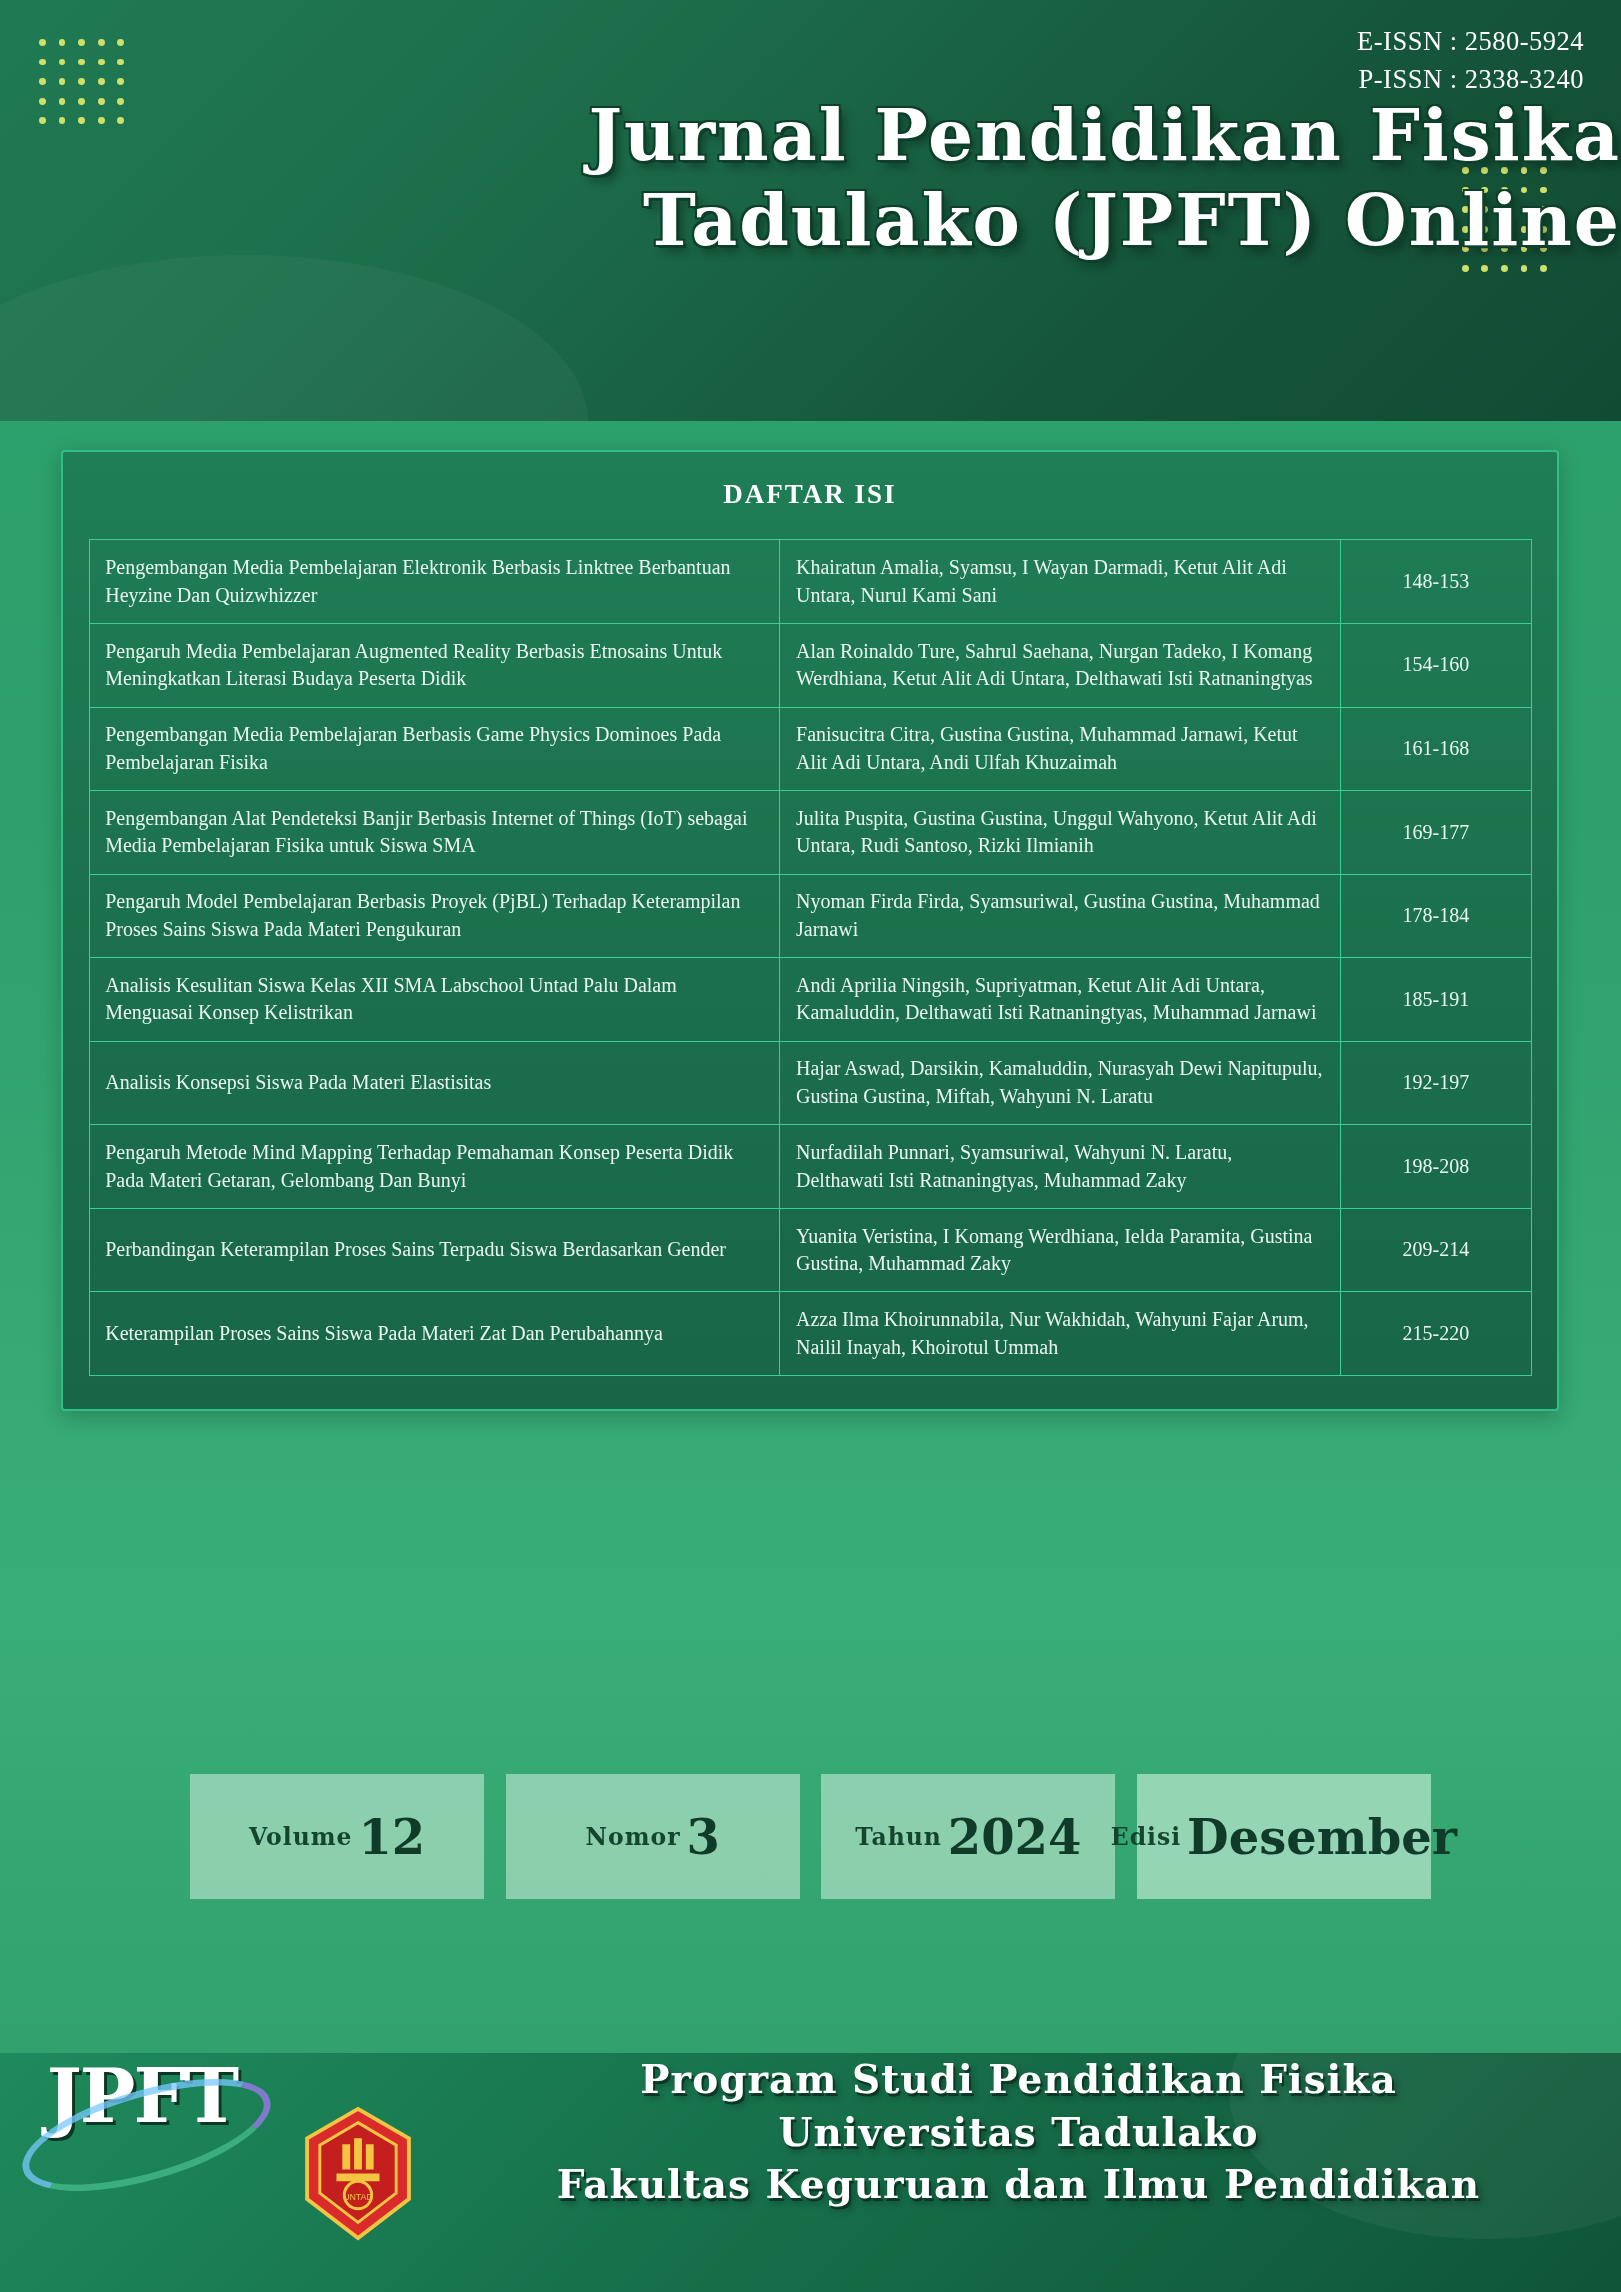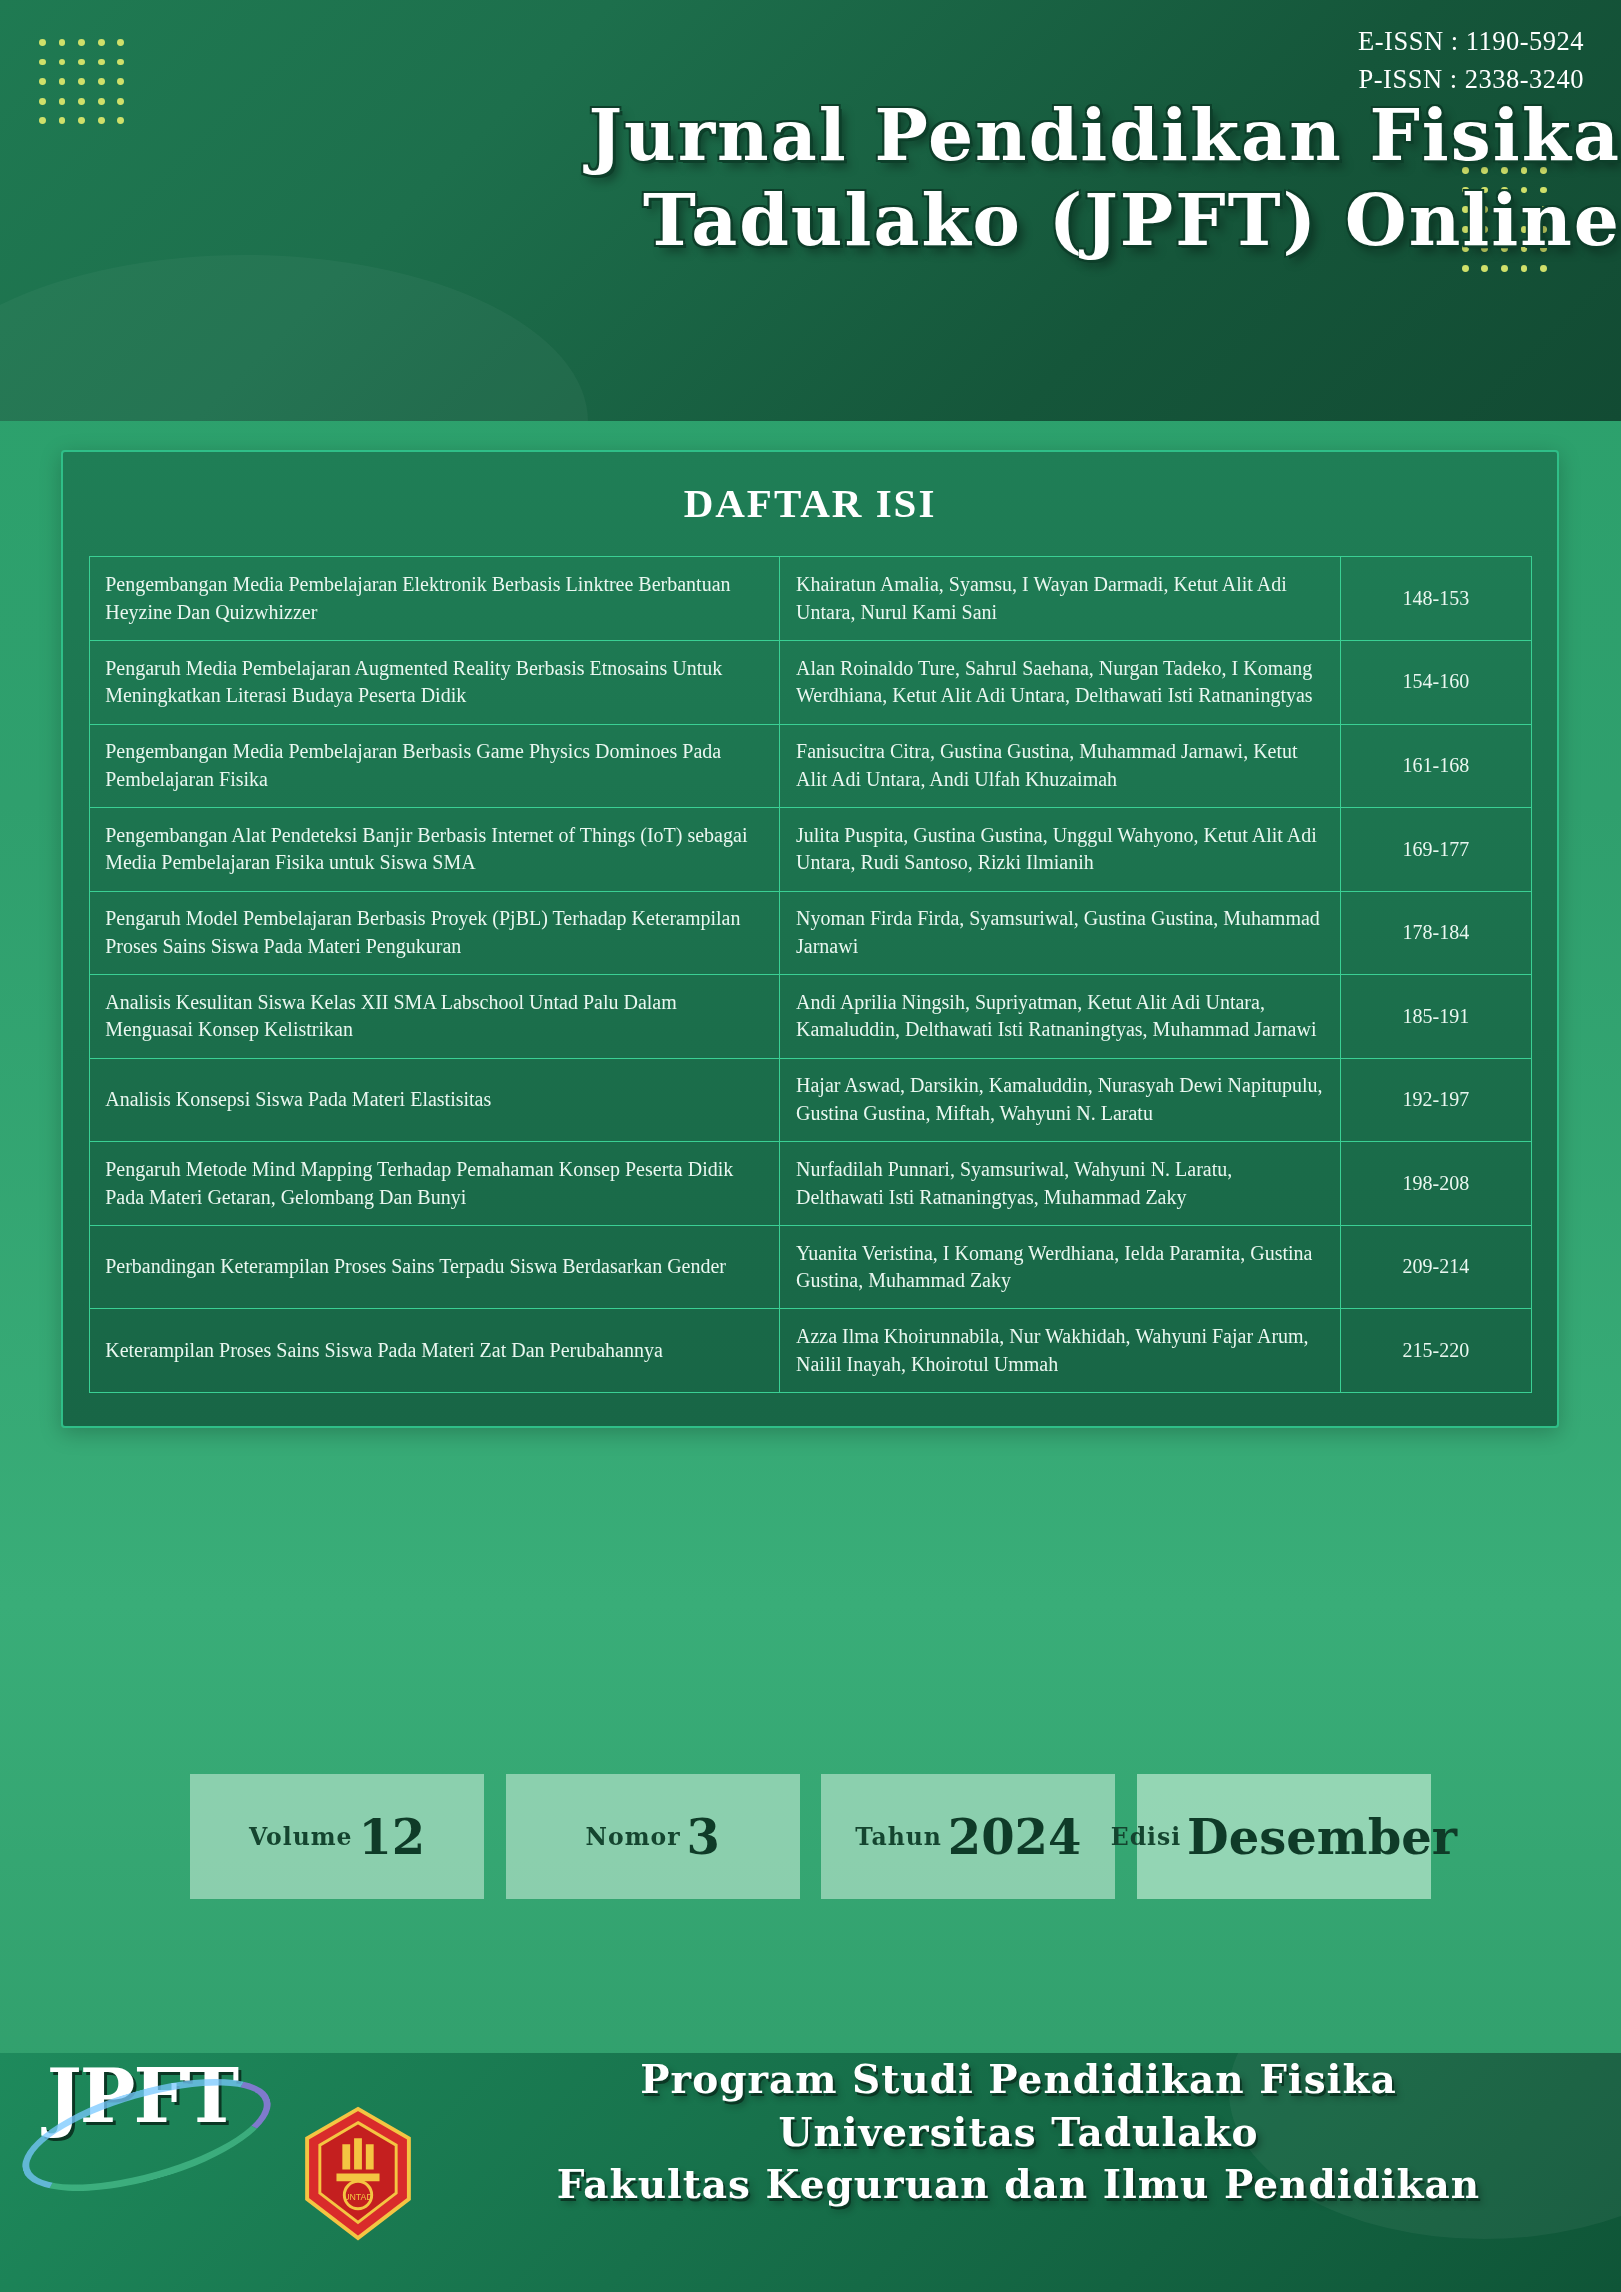--- a/index.html
+++ b/index.html
@@ -109,21 +109,21 @@
     border-radius: 3.9px;
     padding: 27.4px 25.5px 33px 25.5px;
     z-index: 2;
     box-shadow: 0 5.9px 21.6px rgba(0,0,0,0.22);
   }
   .toc-heading {
     text-align: center;
     color: #ffffff;
     font-family: "Liberation Serif", serif;
     font-weight: bold;
-    font-size: 41px;
+    font-size: 27px;
     letter-spacing: 2px;
     margin-bottom: 29px;
   }
   table.toc {
     width: 100%;
     border-collapse: collapse;
     table-layout: fixed;
   }
   table.toc td {
     border: 1px solid #3ad094;
@@ -306,21 +306,21 @@
         <span></span>
         <span></span>
       <span></span>
         <span></span>
         <span></span>
         <span></span>
         <span></span>
     </div>
 
     <div class="issn">
-      <div>E-ISSN : 1190-5924</div>
+      <div>E-ISSN : 2580-5924</div>
       <div>P-ISSN : 2338-3240</div>
     </div>
 
     <div class="journal-title">
       <div>Jurnal Pendidikan Fisika</div>
       <div>Tadulako (JPFT) Online</div>
     </div>
   </div>
 
   <div class="body-area">

